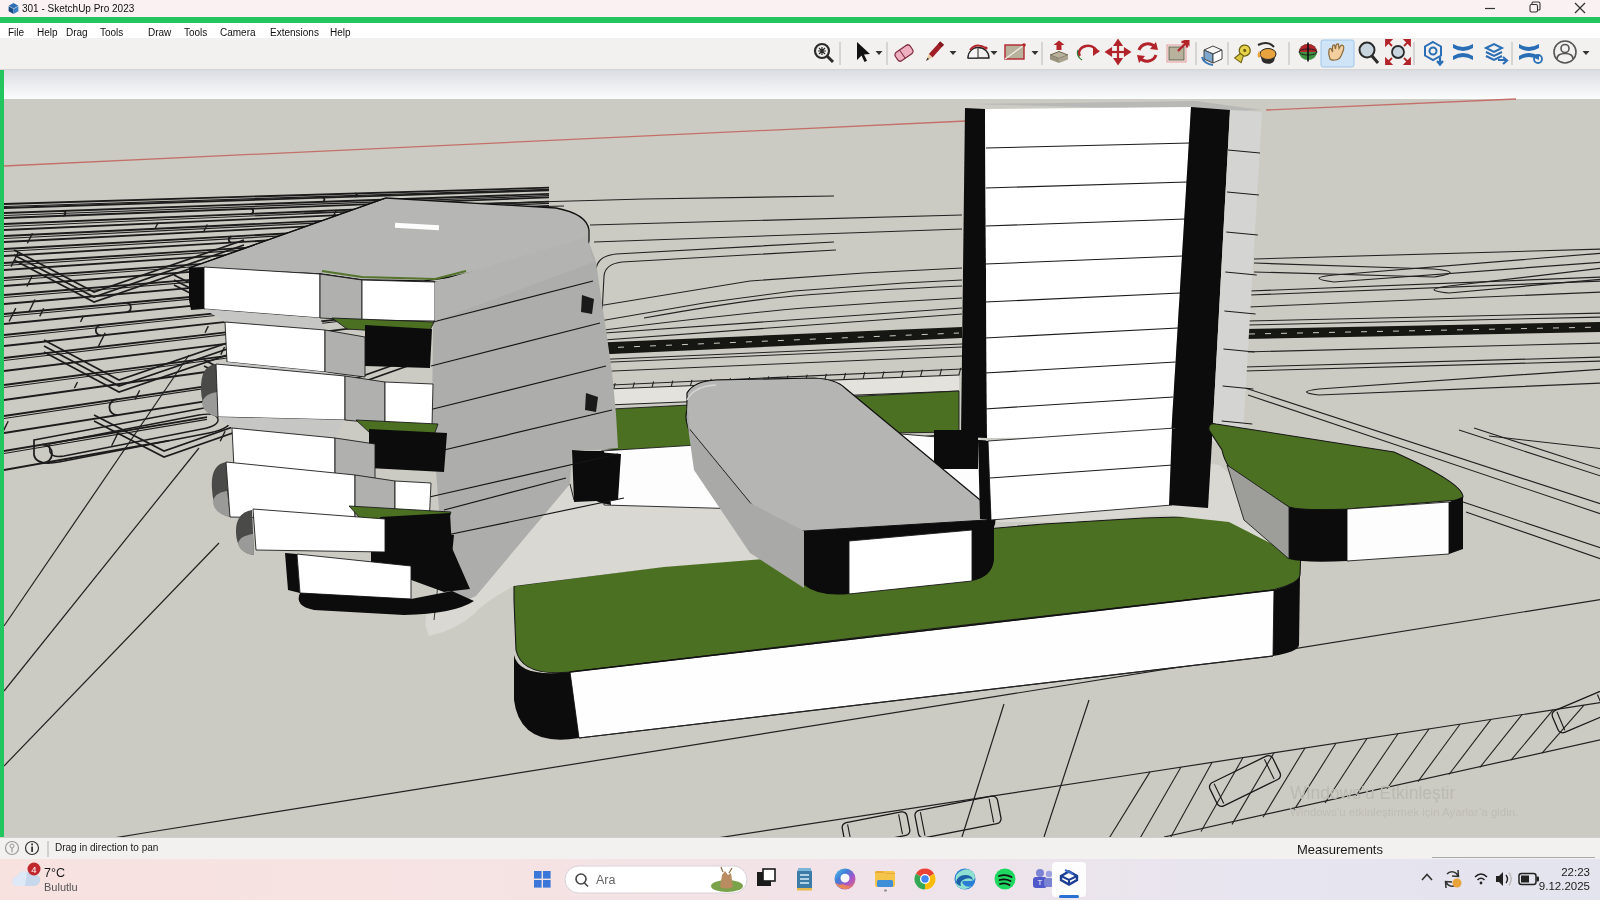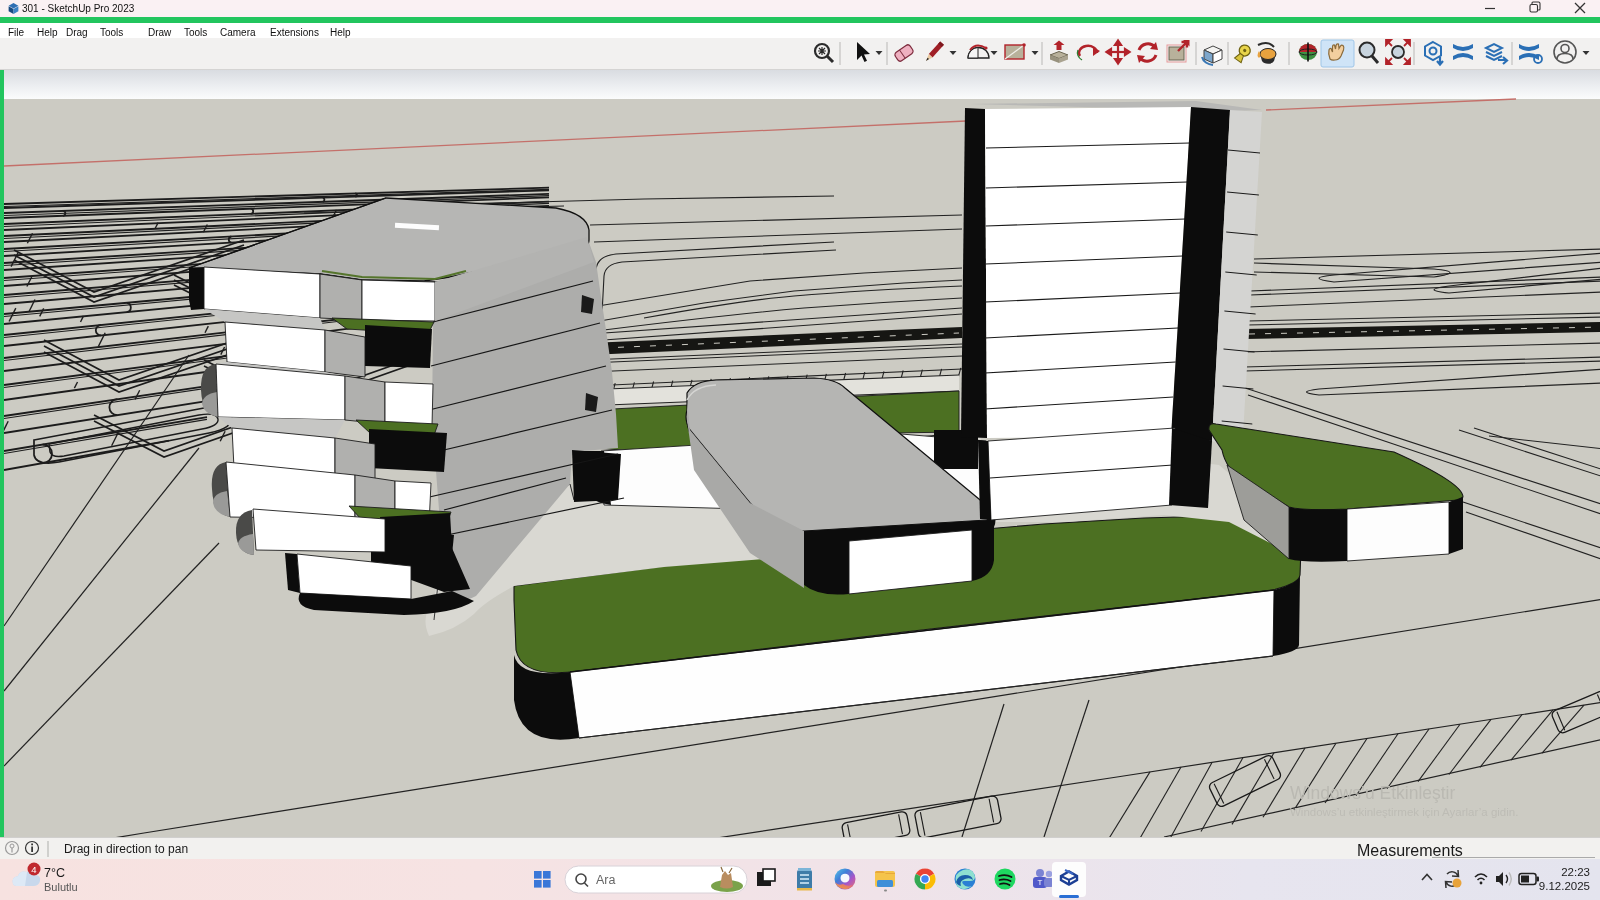--- a/index.html
+++ b/index.html
@@ -522,22 +522,22 @@
   <div id="statusbar">
     <svg width="60" height="22" viewBox="0 0 60 22" style="position:absolute;left:0;top:0">
       <circle cx="12" cy="10" r="6.5" fill="none" stroke="#9a9a9a" stroke-width="1.2"></circle>
       <circle cx="12" cy="8" r="2" fill="none" stroke="#9a9a9a" stroke-width="1"></circle>
       <path d="M12 14.5 L12 10" stroke="#9a9a9a" stroke-width="1.2"></path>
       <circle cx="32" cy="10" r="6.5" fill="none" stroke="#333" stroke-width="1.2"></circle>
       <rect x="31.3" y="8.5" width="1.6" height="5.5" fill="#222"></rect>
       <rect x="31.3" y="5.5" width="1.6" height="1.8" fill="#222"></rect>
       <line x1="48" y1="3" x2="48" y2="19" stroke="#c5c4c2" stroke-width="1.5"></line>
     </svg>
-    <span style="position:absolute;left:64px;top:4px;font-size:12px;color:#1a1a1a">Drag in direction to pan</span>
-    <span style="position:absolute;left:1357px;top:4px;font-size:16px;color:#1a1a1a">Measurements</span>
+    <span style="position:absolute;left:55px;top:4px;font-size:10px;color:#1a1a1a">Drag in direction to pan</span>
+    <span style="position:absolute;left:1297px;top:4px;font-size:13px;color:#1a1a1a">Measurements</span>
     <div style="position:absolute;left:1432px;top:19px;width:163px;height:1px;background:#aaa"></div>
   </div>
   <div id="taskbar">
     <svg width="1600" height="41" viewBox="0 0 1600 41" style="position:absolute;left:0;top:0">
 <g>
           <path d="M13 25 Q11 18 18 17 Q20 11 27 13 Q33 9 36 16 Q41 17 40 22 Q39 27 33 27 L18 27 Q14 27 13 25 Z" fill="#c8d8ec"></path>
           <path d="M13 25 Q11 18 18 17 Q20 11 27 13 L25 27 L18 27 Q14 27 13 25 Z" fill="#dde9f6"></path>
           <circle cx="34" cy="10" r="6.5" fill="#c0282e"></circle>
           <text x="34" y="13.8" font-size="9.5" fill="#fff" text-anchor="middle">4</text>
         </g>

